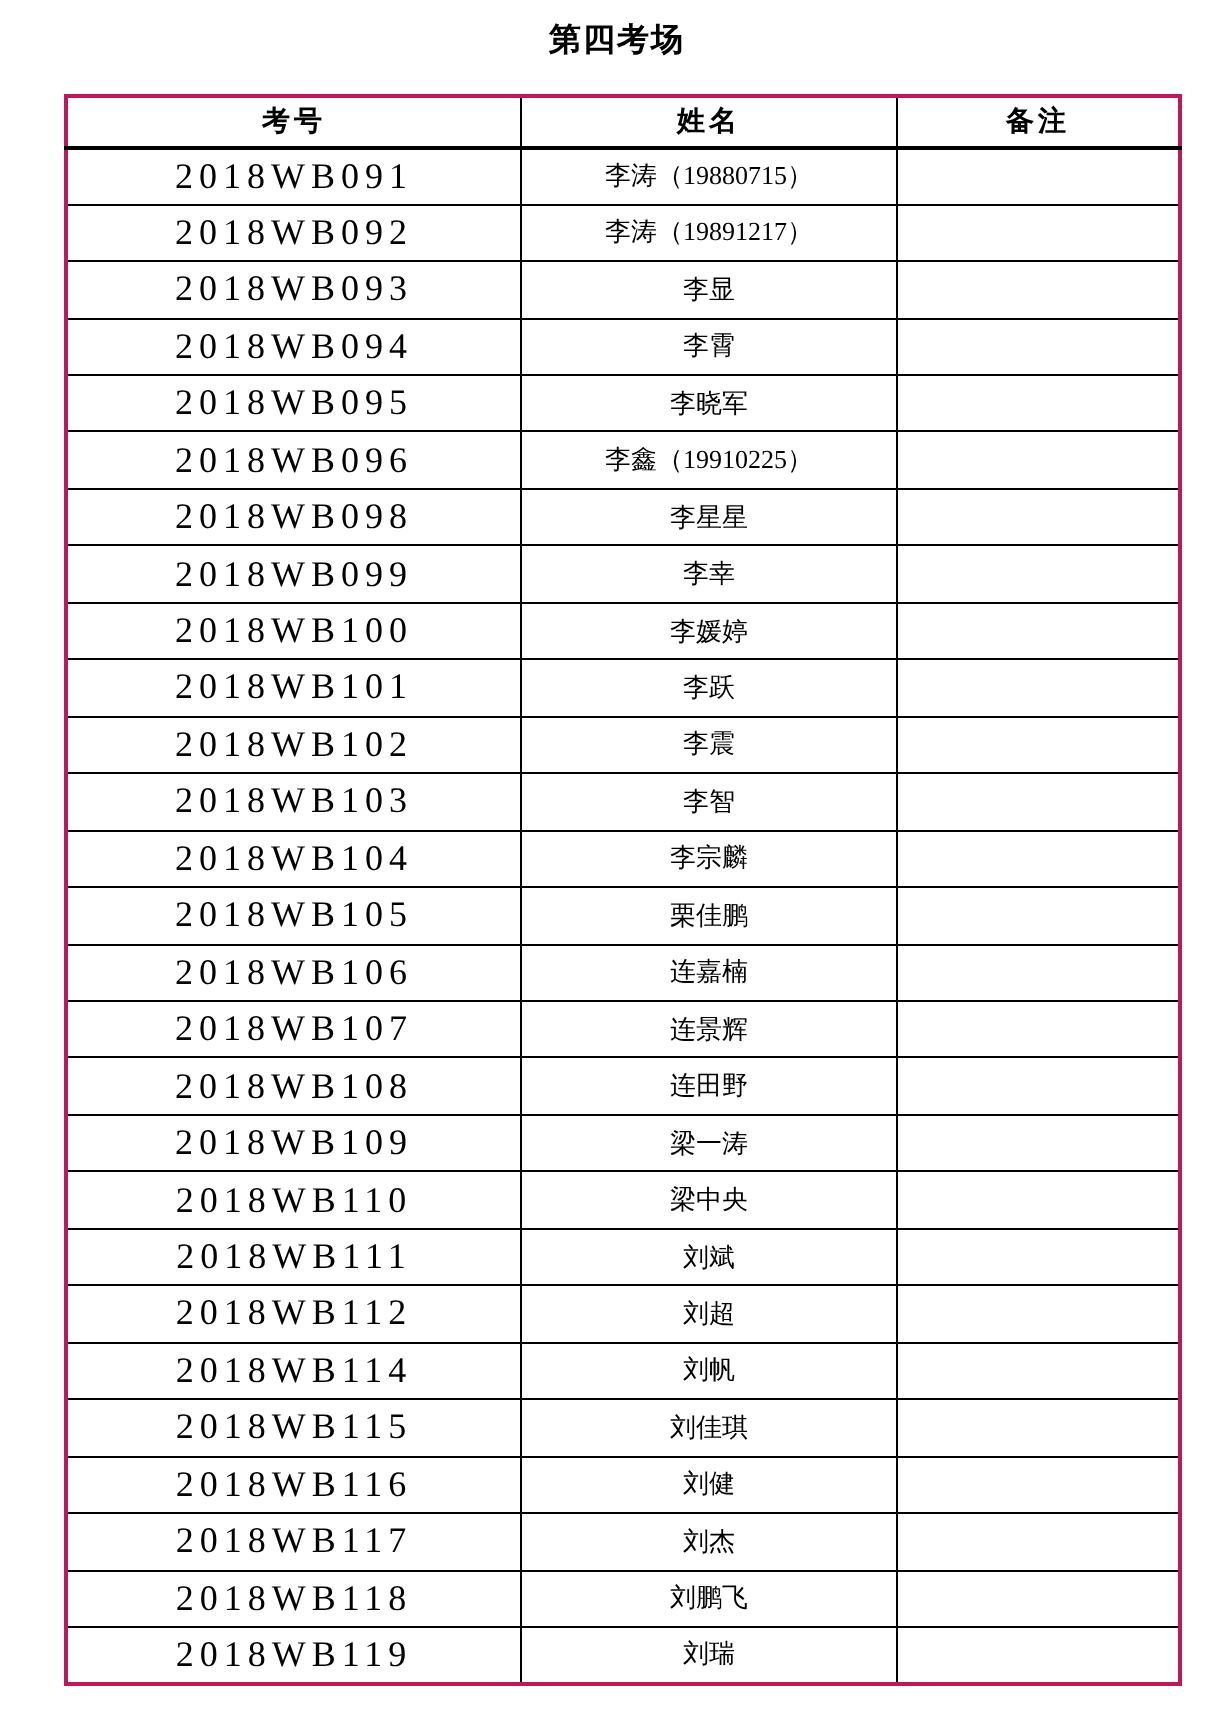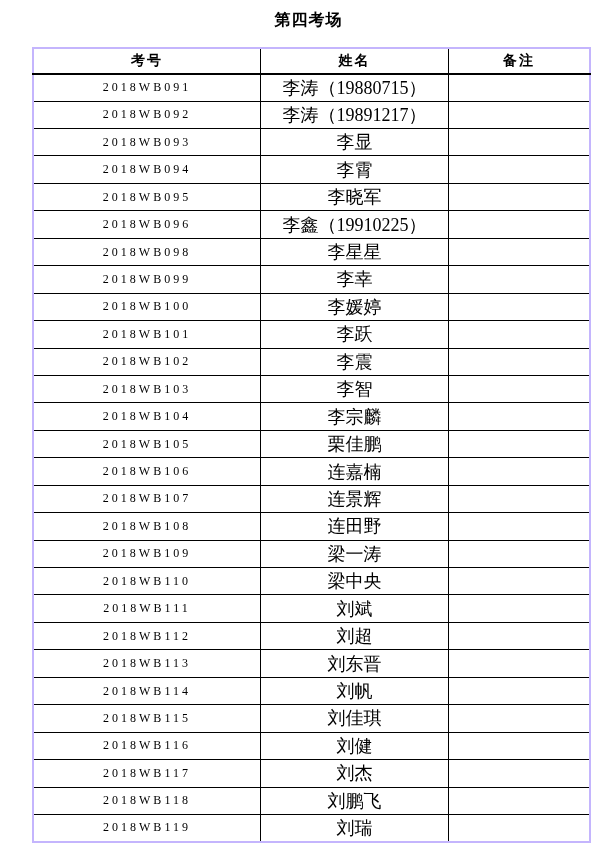--- a/index.html
+++ b/index.html
@@ -26,21 +26,21 @@
     letter-spacing: 1px;
   }
   table.roster {
     position: absolute;
     left: 32px;
     top: 47px;
     width: 553px;
     height: 796px;
     border-collapse: collapse;
     table-layout: fixed;
-    border: 2px solid #c4b5fd;
+    border: 2px solid #be185d;
     padding-left: 18px;
   }
   table.roster th,
   table.roster td {
     border: 1px solid #000000;
     padding: 0;
     text-align: center;
     vertical-align: middle;
     white-space: nowrap;
     overflow: hidden;
@@ -51,25 +51,25 @@
   th.col-id     { width: 226px; }
   th.col-name   { width: 187px; }
   th.col-remark { width: 140px; }
   table.roster th {
     font-size: 14px;
     font-weight: bold;
     letter-spacing: 2px;
     border-bottom: 2px solid #000000;
   }
   td.cell-id {
-    font-size: 12px;
+    font-size: 18px;
     letter-spacing: 3px;
   }
   td.cell-name {
-    font-size: 18px;
+    font-size: 13px;
   }
   td.cell-remark {
     font-size: 13px;
   }
 </style>
 </head>
 <body>
 
 <div class="page">
   <div class="title">第四考场</div>
@@ -203,25 +203,20 @@
     <td class="cell-name">刘斌</td>
     <td class="cell-remark"></td>
   </tr>
 
   <tr>
     <td class="cell-id">2018WB112</td>
     <td class="cell-name">刘超</td>
     <td class="cell-remark"></td>
   </tr>
 
-  <tr>
-    <td class="cell-id">2018WB113</td>
-    <td class="cell-name">刘东晋</td>
-    <td class="cell-remark"></td>
-  </tr>
 
   <tr>
     <td class="cell-id">2018WB114</td>
     <td class="cell-name">刘帆</td>
     <td class="cell-remark"></td>
   </tr>
 
   <tr>
     <td class="cell-id">2018WB115</td>
     <td class="cell-name">刘佳琪</td>

